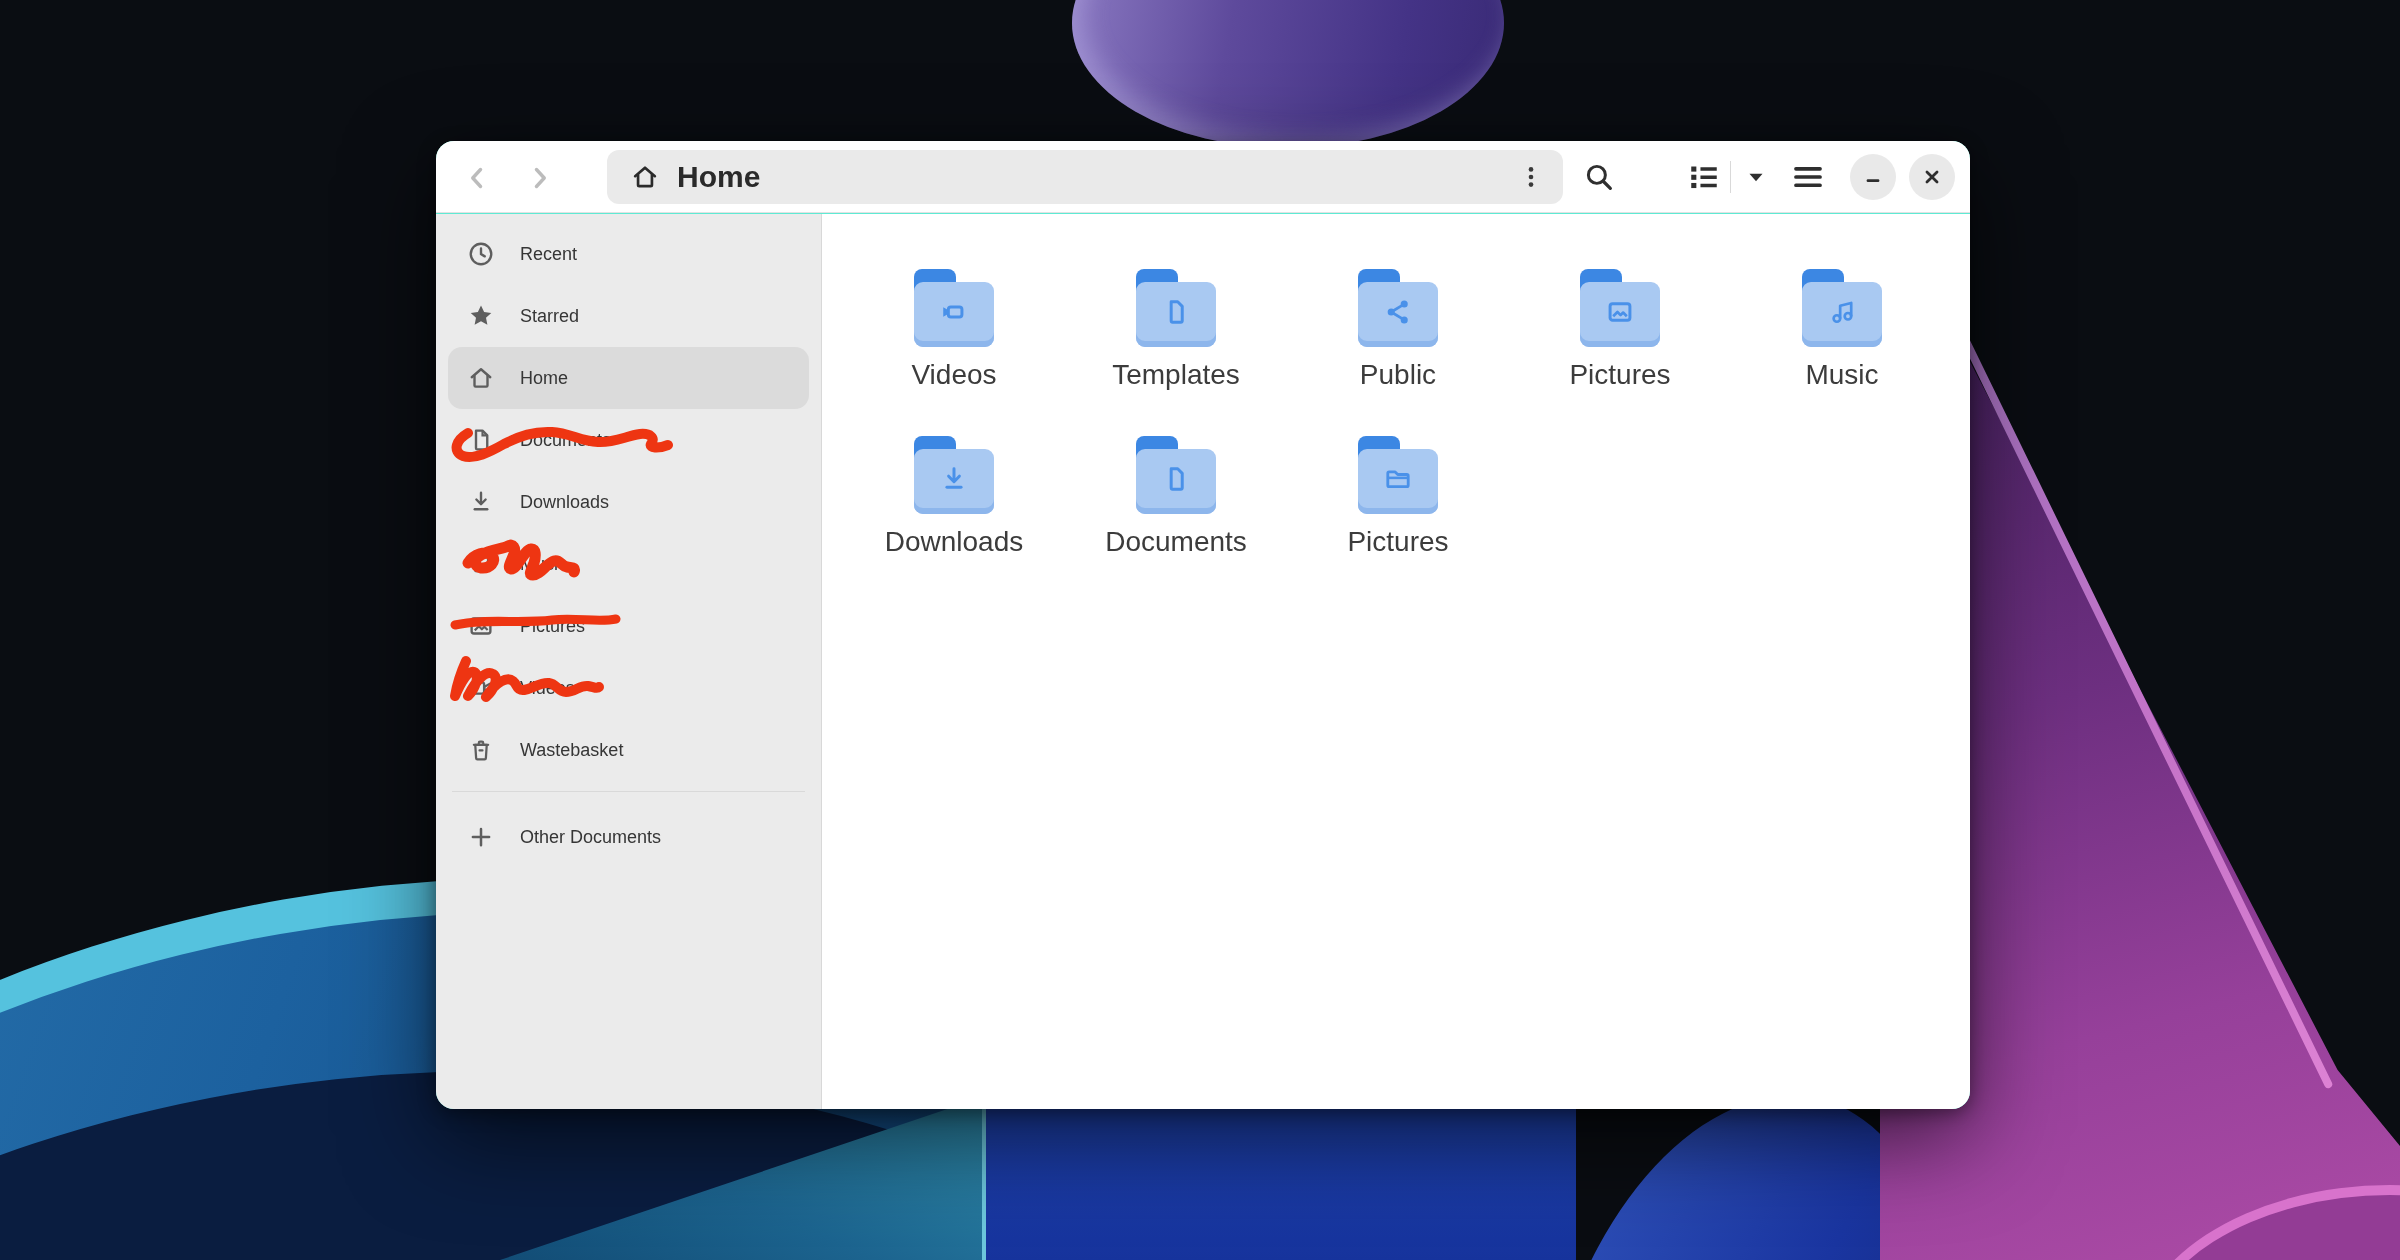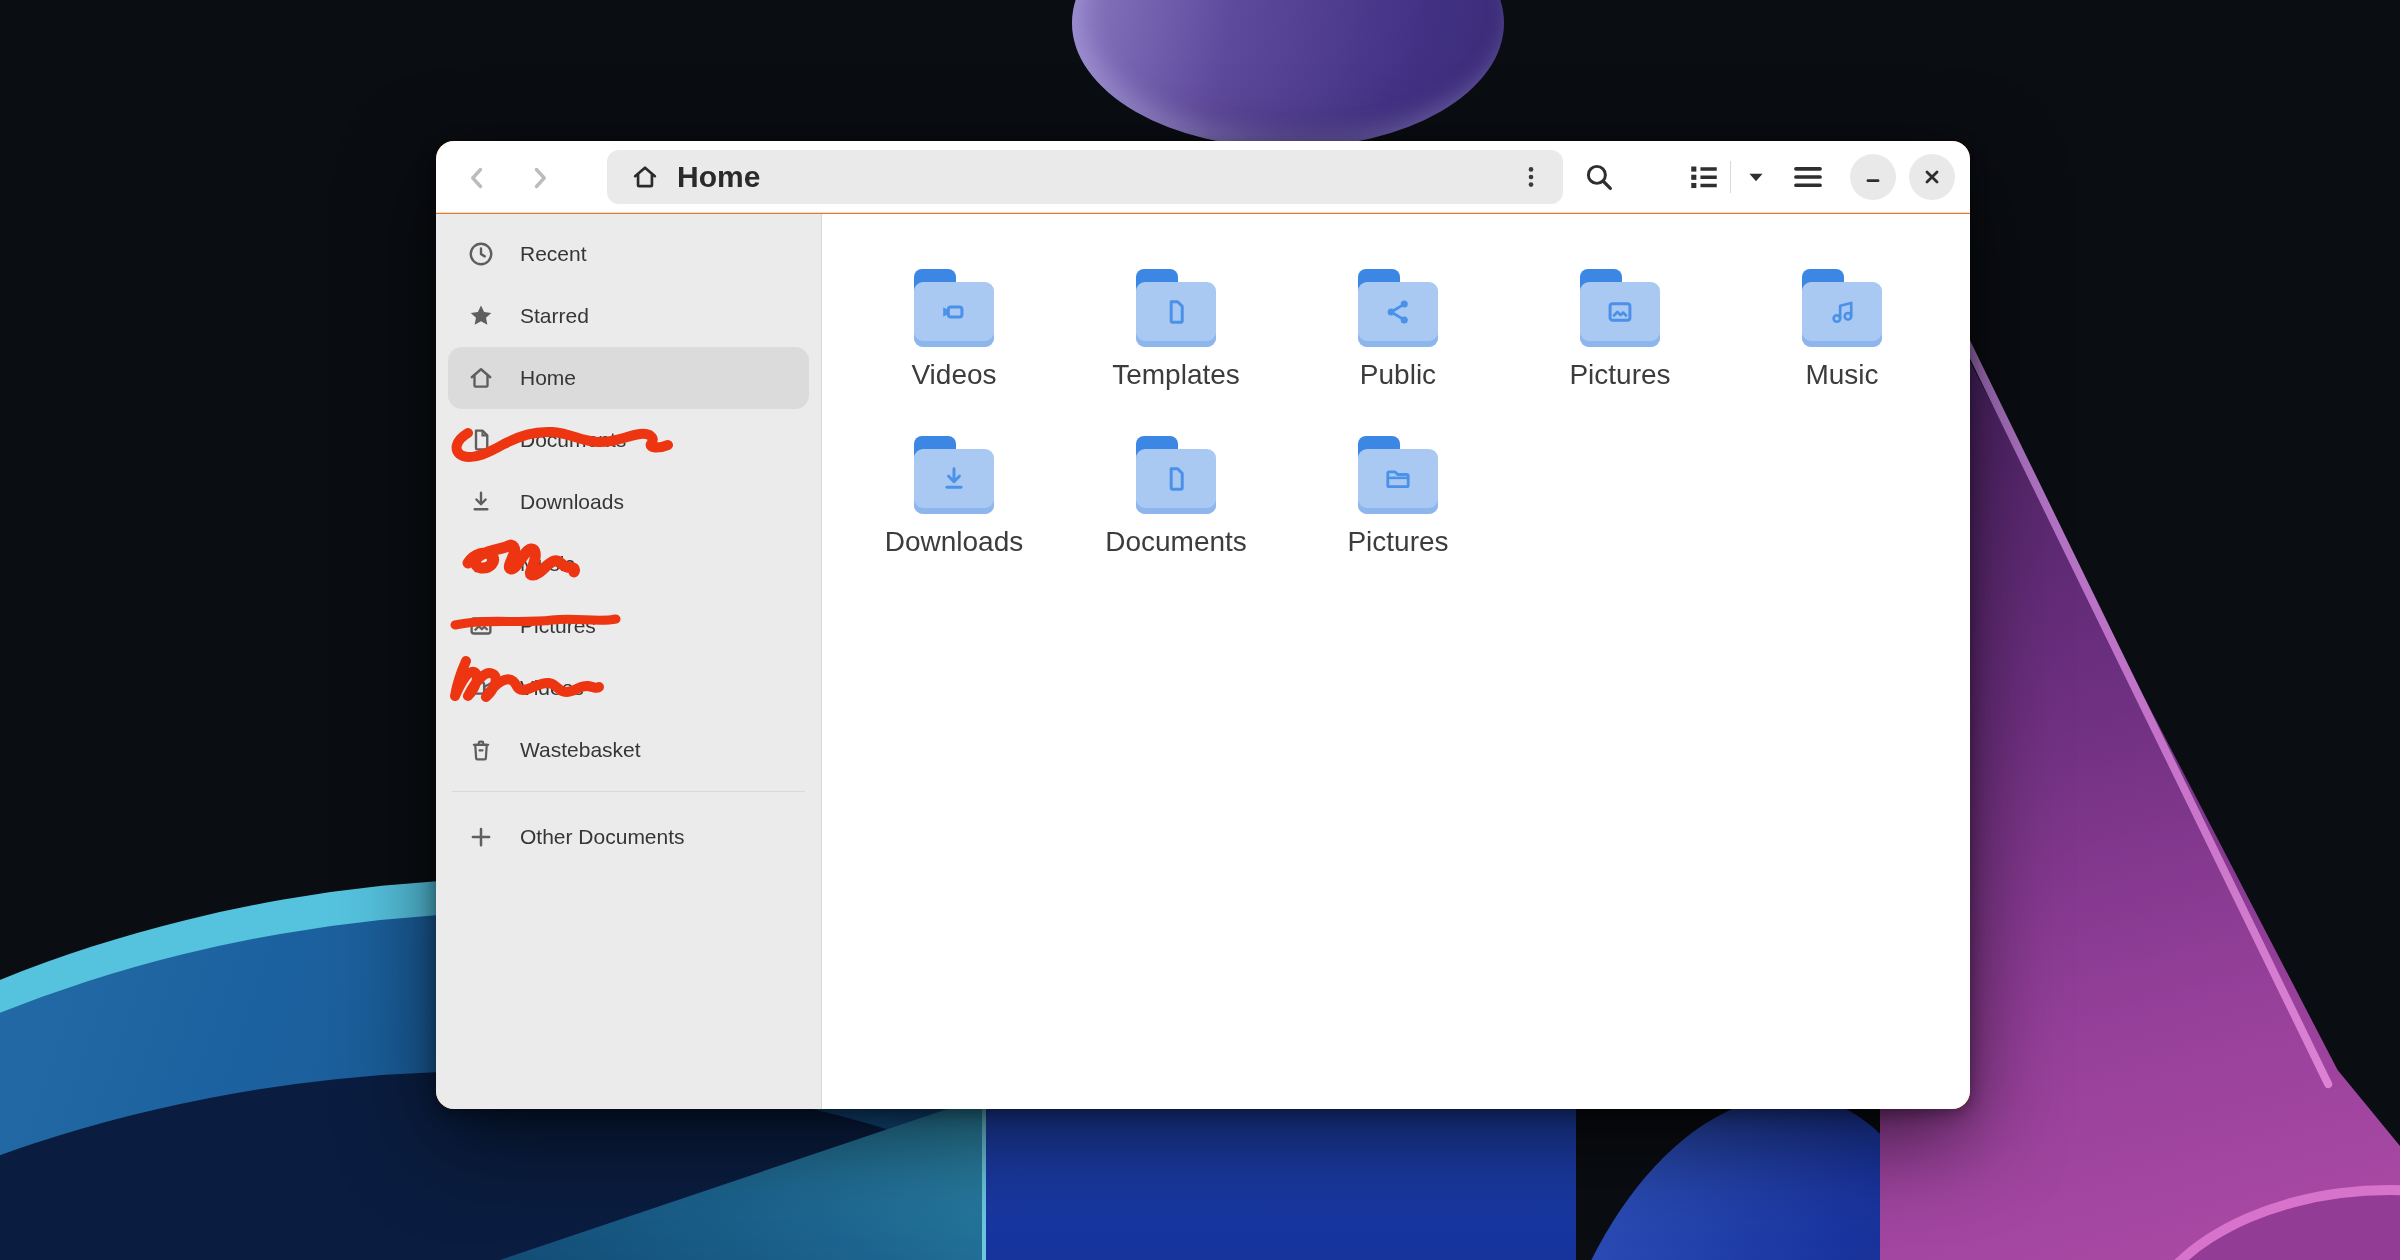--- a/index.html
+++ b/index.html
@@ -32,21 +32,21 @@
     clip-path: polygon(15% 3%, 88% 80%, 100% 88%, 100% 100%, 0 100%, 0 34%);
     background: linear-gradient(165deg, #45215f 0%, #6d2f80 40%, #96409a 72%, #ad4ba6 100%); }
   .wp-pink-rim { left: 1956px; top: 330px; width: 8px; height: 845px;
     background: linear-gradient(180deg, #a573c2 0%, #c573c8 55%, #dd82d4 100%);
     transform: rotate(-26deg); transform-origin: top left; border-radius: 4px; }
   .wp-pink-ellipse { left: 2130px; top: 1185px; width: 520px; height: 340px; border-radius: 50%;
     background: #933c95; border: 10px solid #d873cc; }
 
   
   .window { position: absolute; left: 436px; top: 141px; width: 1534px; height: 968px;
-    border-radius: 18px; background: #f97316; box-shadow: 0 30px 90px rgba(0,0,0,.6), 0 4px 18px rgba(0,0,0,.4); }
+    border-radius: 18px; background: #5eead4; box-shadow: 0 30px 90px rgba(0,0,0,.6), 0 4px 18px rgba(0,0,0,.4); }
   .headerbar { position: absolute; left: 0; top: 0; width: 100%; height: 72px;
     background: #ffffff; border-radius: 18px 18px 0 0; border-bottom: 1px solid #e2e2e2; }
   .nav-btn { position: absolute; top: 16px; width: 42px; height: 42px; display: flex;
     align-items: center; justify-content: center; border-radius: 8px; }
   .pathbar { position: absolute; left: 171px; top: 9px; width: 956px; height: 54px;
     background: #eaeaea; border-radius: 12px; display: flex; align-items: center; }
   .pathbar .home-ic { margin-left: 22px; }
   .path-label { margin-left: 16px; font-size: 30px; font-weight: bold; color: #2a2a2a; }
   .kebab-btn { position: absolute; right: 10px; top: 5px; width: 44px; height: 44px;
     display: flex; align-items: center; justify-content: center; }
@@ -55,21 +55,21 @@
   .vt-sep { position: absolute; left: 1294px; top: 20px; width: 1px; height: 32px; background: #d9d9d9; }
   .circle-btn { position: absolute; top: 13px; width: 46px; height: 46px; border-radius: 50%;
     background: #e9e9e9; display: flex; align-items: center; justify-content: center; }
 
   .content { position: absolute; left: 0; top: 73px; width: 100%; height: 895px; display: flex; }
   .sidebar { width: 386px; height: 100%; background: #ebebeb; border-right: 1px solid #d8d8d8;
     border-radius: 0 0 0 18px; padding-top: 9px; }
   .side-row { position: relative; height: 62px; margin: 0 12px; border-radius: 14px;
     display: flex; align-items: center; padding-left: 18px; }
   .side-row.selected { background: #dbdbdb; }
-  .side-row .lbl { margin-left: 24px; font-size: 21px; color: #363636; }
+  .side-row .lbl { margin-left: 24px; font-size: 18px; color: #363636; }
   .side-sep { height: 1px; background: #d9d9d9; margin: 10px 16px 14px 16px; }
 
   .main { flex: 1; background: #ffffff; border-radius: 0 0 18px 0;
     padding: 55px 0 0 47px; }
   .grid { display: grid; grid-template-columns: repeat(5, 170px); column-gap: 52px; row-gap: 45px; }
   .cell { width: 170px; display: flex; flex-direction: column; align-items: center; }
   .cell .flabel { margin-top: 10px; font-size: 28px; color: #3c3c3c; }
 
   
   .folder { position: relative; width: 80px; height: 80px; }

